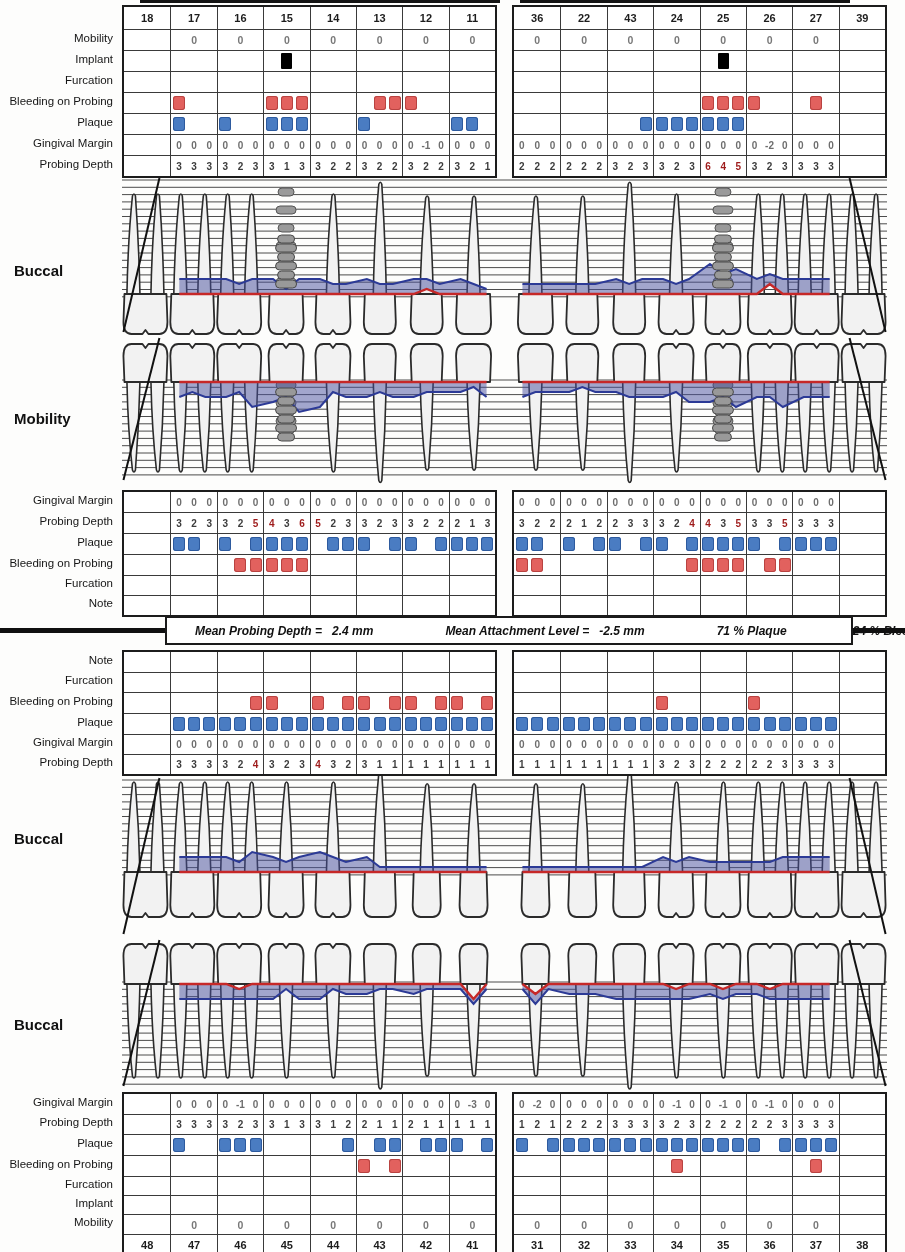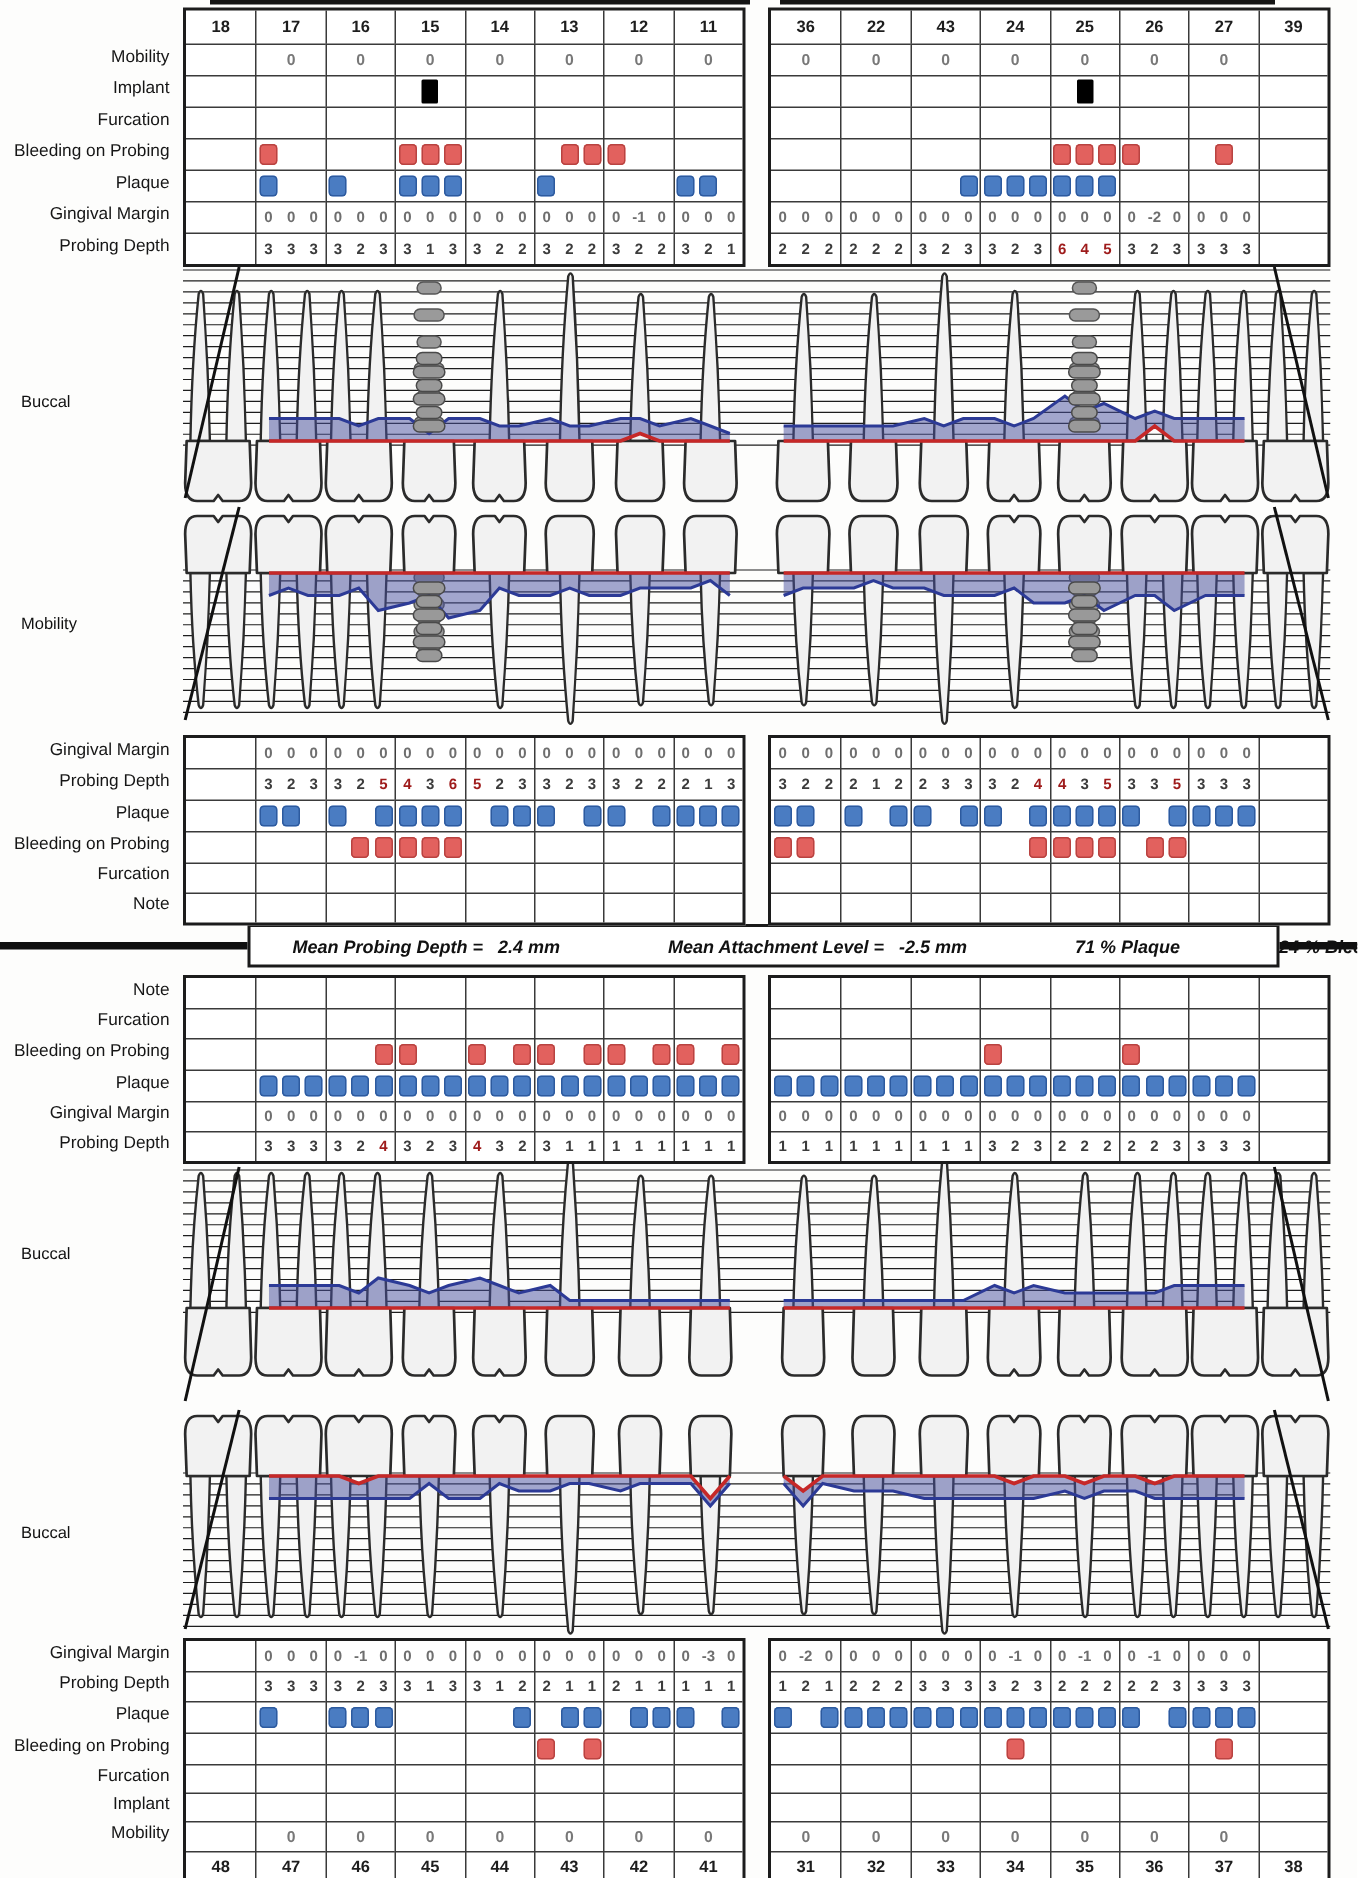--- a/index.html
+++ b/index.html
@@ -17,21 +17,21 @@
   .tri{display:flex;width:100%;justify-content:space-around;align-items:center;}
   .tri span{font-size:10px;font-weight:bold;width:13px;text-align:center;}
   .gmv{color:#6e6e6e;}
   .pdv{color:#3c3c3c;}
   .sqrow{display:flex;width:100%;justify-content:space-around;align-items:center;}
   .sq{width:12px;height:14px;border-radius:3px;background:transparent;}
   .imp-sq{width:11px;height:16px;background:#000;border-radius:1px;}
   .rowlabel{position:absolute;left:0;width:116px;text-align:right;
             font-size:11.5px;color:#161616;display:flex;align-items:center;
             justify-content:flex-end;padding-right:3px;box-sizing:border-box;}
-  .seclabel{position:absolute;left:14px;font-size:11px;font-weight:normal;color:#111;}
+  .seclabel{position:absolute;left:14px;font-size:15px;font-weight:bold;color:#111;}
   .strip{position:absolute;left:122px;}
   #meanline{position:absolute;left:0;top:628px;width:905px;height:5px;background:#101010;}
   #meanbox{position:absolute;left:165px;top:616px;width:688px;height:29px;
            border:2px solid #1a1a1a;background:#fff;box-sizing:border-box;
            display:flex;align-items:center;font-size:12px;font-weight:bold;color:#111;}
   #meanbox .lbl{white-space:nowrap;font-style:italic;}
   .artifact{position:absolute;background:#141414;}
 </style>
 </head>
 <body>

